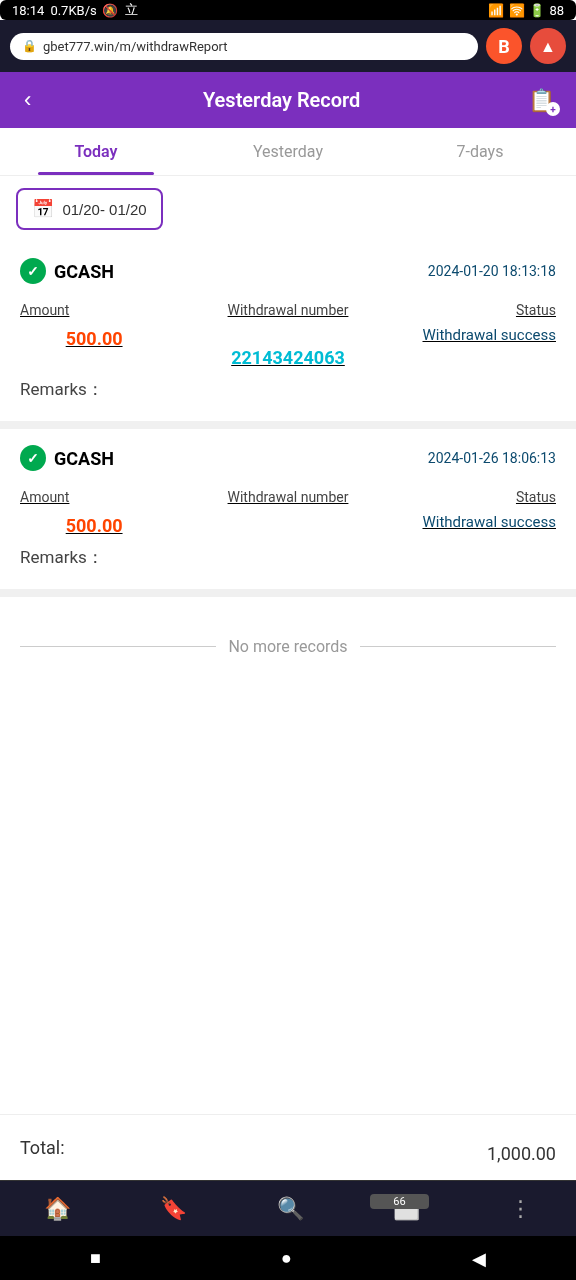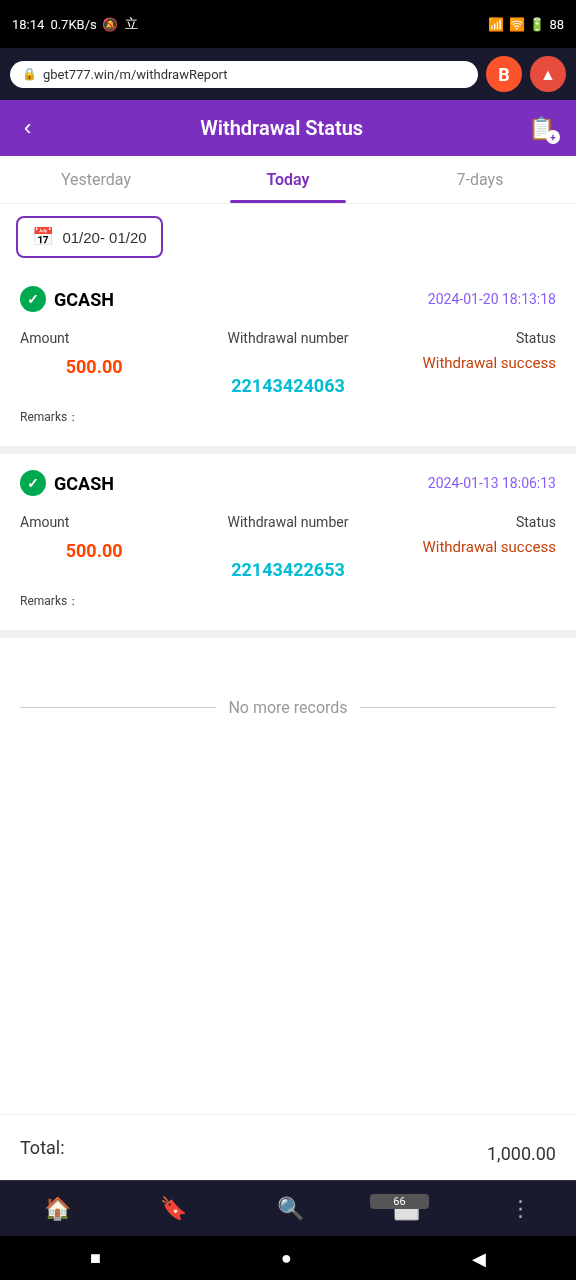--- a/index.html
+++ b/index.html
@@ -15,21 +15,22 @@
 
     
     .status-bar {
       background: #000;
       color: #fff;
       font-size: 13px;
       padding: 6px 12px;
       display: flex;
       justify-content: space-between;
       align-items: center;
-      height: 48px;
+      height: 20px;
+      border-radius: 6px;
     }
     .status-left { display: flex; align-items: center; gap: 6px; }
     .status-right { display: flex; align-items: center; gap: 4px; }
 
     
     .browser-bar {
       background: #1a1a2e;
       padding: 8px 10px;
       display: flex;
       align-items: center;
@@ -201,63 +202,63 @@
       font-weight: bold;
     }
     .gcash-label {
       font-size: 18px;
       font-weight: 700;
       color: #000;
       text-align: center;
     }
     .card-datetime {
       font-size: 14px;
-      color: #8b5cf6;
+      color: #0c4a6e;
     }
     .card-table {
       display: grid;
       grid-template-columns: 1fr 1.4fr 1fr;
       gap: 4px 16px;
+      text-decoration: underline;
     }
     .col-header {
       font-size: 14px;
       color: #444;
       text-align: center;
       padding: 4px 0;
     }
     .col-header:first-child { text-align: left; }
     .col-value {
       font-size: 18px;
       font-weight: 700;
       text-align: center;
       padding: 2px 0;
     }
     .col-value:first-child { text-align: left; }
     .amount-value { color: #ff4400; }
     .withdrawal-num { color: #00bcd4; margin-top: 19px; }
     .status-value {
-      color: #c2410c;
+      color: #0c4a6e;
       font-size: 15px;
       text-align: right;
       grid-column: 3;
       line-height: 1.3;
     }
     .remarks-label {
-      font-size: 12px;
+      font-size: 17px;
       color: #444;
     }
 
     
     .no-more-records {
       display: flex;
       align-items: center;
       justify-content: center;
       padding: 40px 20px;
       gap: 12px;
-      margin-top: 20px;
     }
     .no-more-line {
       flex: 1;
       height: 1px;
       background: #ccc;
     }
     .no-more-text {
       font-size: 16px;
       color: #999;
       white-space: nowrap;
@@ -353,30 +354,30 @@
   <div class="browser-btn brave-icon">
     <span>B</span>
   </div>
   <div class="browser-btn alert-icon">
     <span>▲</span>
   </div>
 </div>
 
 <div class="app-header">
   <button class="back-btn">‹</button>
-  <span class="header-title">Withdrawal Status</span>
+  <span class="header-title">Yesterday Record</span>
   <div class="header-right-icon">
     <span class="report-icon-badge">📋</span>
     <span class="badge-plus">+</span>
   </div>
 </div>
 
 <div class="tabs">
+  <div class="tab active">Today</div>
   <div class="tab">Yesterday</div>
-  <div class="tab active">Today</div>
   <div class="tab">7-days</div>
 </div>
 
 <div class="date-range-wrapper">
   <button class="date-range-btn">
     <span class="calendar-icon">📅</span>
     <span>01/20- 01/20</span>
   </button>
 </div>
 
@@ -405,29 +406,28 @@
 </div>
 
 <div class="record-card">
   <div class="card-header">
     <div class="card-brand">
       <div class="gcash-circle">
         <span class="gcash-check">✓</span>
       </div>
       <span class="gcash-label">GCASH</span>
     </div>
-    <span class="card-datetime">2024-01-13 18:06:13</span>
+    <span class="card-datetime">2024-01-26 18:06:13</span>
   </div>
   <div class="card-table">
     <span class="col-header">Amount</span>
     <span class="col-header" style="text-align:center;">Withdrawal number</span>
     <span class="col-header" style="text-align:right;">Status</span>
 
     <span class="col-value amount-value">500.00</span>
-    <span class="col-value withdrawal-num">22143422653</span>
     <span class="status-value">Withdrawal success</span>
   </div>
   <div style="margin-top:8px;">
     <span class="remarks-label">Remarks：</span>
   </div>
 </div>
 
 <div class="no-more-records">
   <div class="no-more-line"></div>
   <span class="no-more-text">No more records</span>

